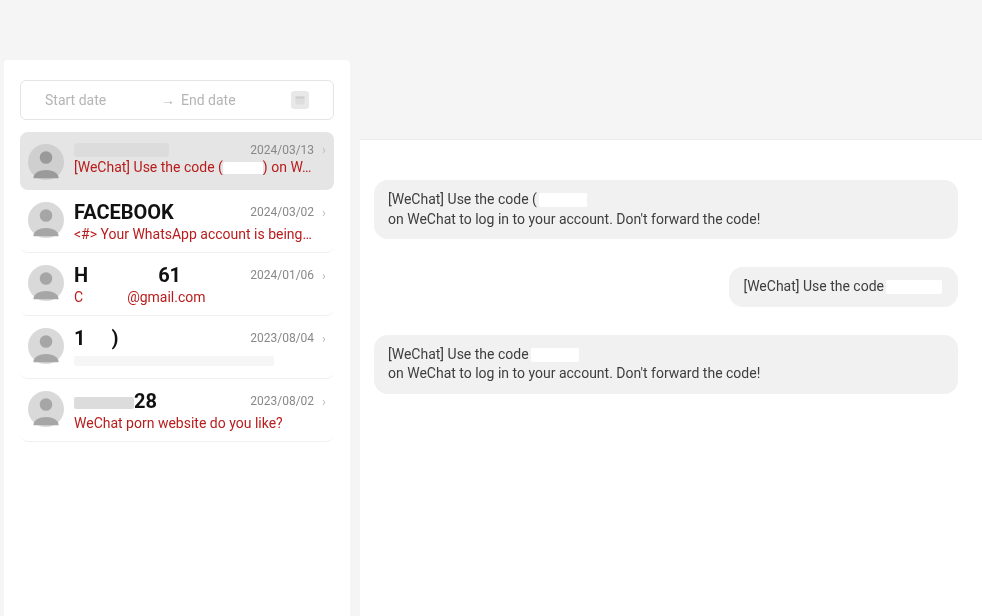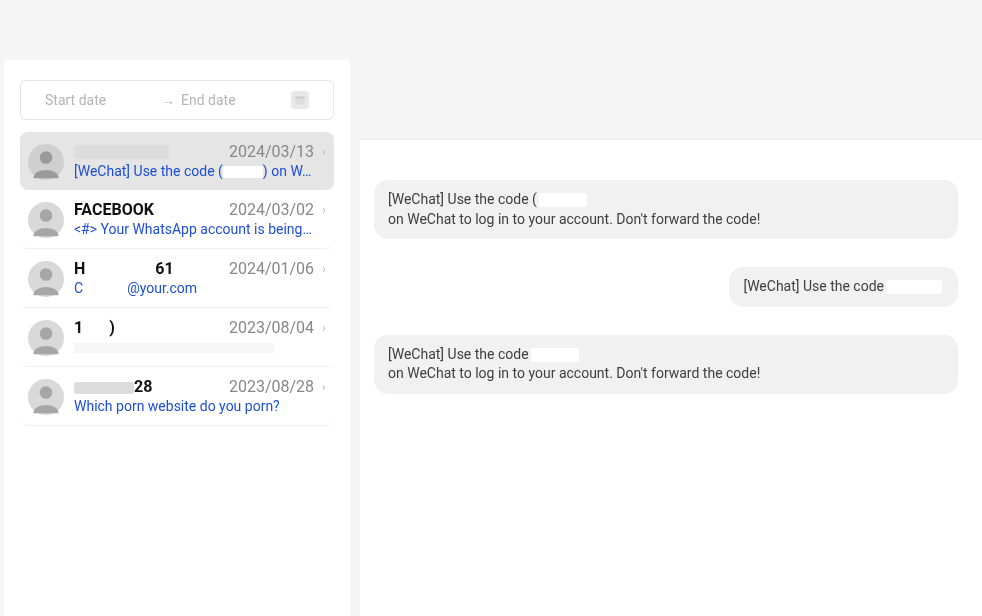--- a/index.html
+++ b/index.html
@@ -96,48 +96,48 @@
     .conv-body {
       flex: 1;
       min-width: 0;
     }
     .conv-top {
       display: flex;
       align-items: center;
       gap: 6px;
     }
     .conv-title {
-      font-size: 16px;
+      font-size: 20px;
       font-weight: 700;
       color: #111;
       white-space: nowrap;
       overflow: hidden;
       text-overflow: ellipsis;
     }
     .redact-title {
       width: 95px;
       height: 14px;
       background: #dcdcdc;
       border-radius: 3px;
       display: inline-block;
     }
     .conv-date {
       margin-left: auto;
-      font-size: 16px;
+      font-size: 12px;
       color: #888;
       white-space: nowrap;
     }
     .conv-caret {
       color: #bbb;
       font-size: 13px;
       margin-left: 2px;
     }
     .conv-preview {
       font-size: 14px;
-      color: #1d4ed8;
+      color: #b91c1c;
       margin-top: 2px;
       white-space: nowrap;
       overflow: hidden;
       text-overflow: ellipsis;
       max-width: 240px;
     }
     .redact-inline {
       display: inline-block;
       background: #fff;
       width: 40px;
@@ -267,21 +267,21 @@
         </span>
         <div class="conv-body">
           <div class="conv-top">
             <span class="conv-title">
               <span>H</span><span class="redact-seg" style="width:70px;background:#fff;"></span><span>61</span>
             </span>
             <span class="conv-date">2024/01/06</span>
             <span class="conv-caret">›</span>
           </div>
           <div class="conv-preview">
-            <span>C</span><span class="redact-seg" style="width:44px;background:#fff;"></span><span>@your.com</span>
+            <span>C</span><span class="redact-seg" style="width:44px;background:#fff;"></span><span>@gmail.com</span>
           </div>
         </div>
       </div>
 
       <div class="conv-item">
         <span class="avatar">
           <svg viewBox="0 0 40 40">
               <circle cx="20" cy="20" r="20" fill="#d9d9d9"></circle>
               <circle cx="20" cy="15" r="7" fill="#a6a6a6"></circle>
               <path d="M6 38 C6 26 34 26 34 38 Z" fill="#a6a6a6"></path>
@@ -307,24 +307,24 @@
               <circle cx="20" cy="20" r="20" fill="#d9d9d9"></circle>
               <circle cx="20" cy="15" r="7" fill="#a6a6a6"></circle>
               <path d="M6 38 C6 26 34 26 34 38 Z" fill="#a6a6a6"></path>
             </svg>
         </span>
         <div class="conv-body">
           <div class="conv-top">
             <span class="conv-title">
               <span class="redact-seg" style="width:60px;background:#dcdcdc;"></span><span>28</span>
             </span>
-            <span class="conv-date">2023/08/28</span>
-            <span class="conv-caret">›</span>
-          </div>
-          <div class="conv-preview">Which porn website do you porn?</div>
+            <span class="conv-date">2023/08/02</span>
+            <span class="conv-caret">›</span>
+          </div>
+          <div class="conv-preview">WeChat porn website do you like?</div>
         </div>
       </div>
 
     </div>
   </div>
 
   <div class="main">
     <div class="main-header"></div>
     <div class="messages">
 

